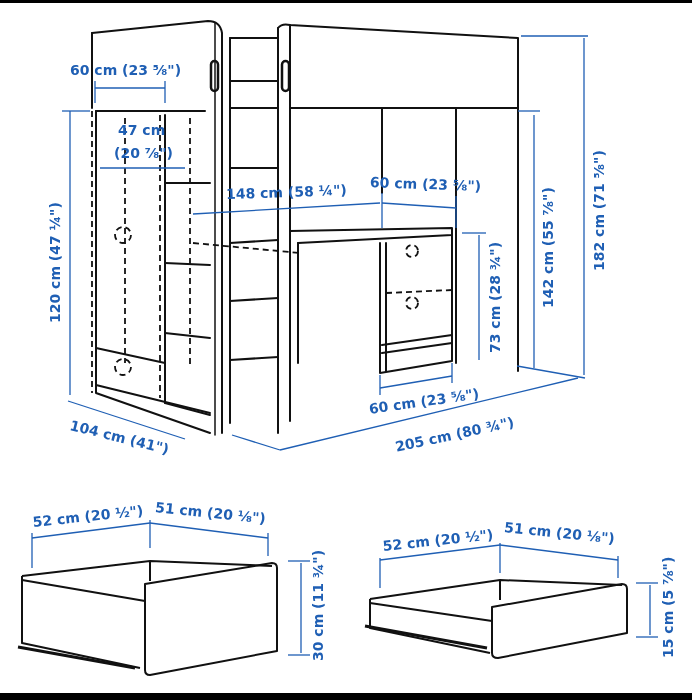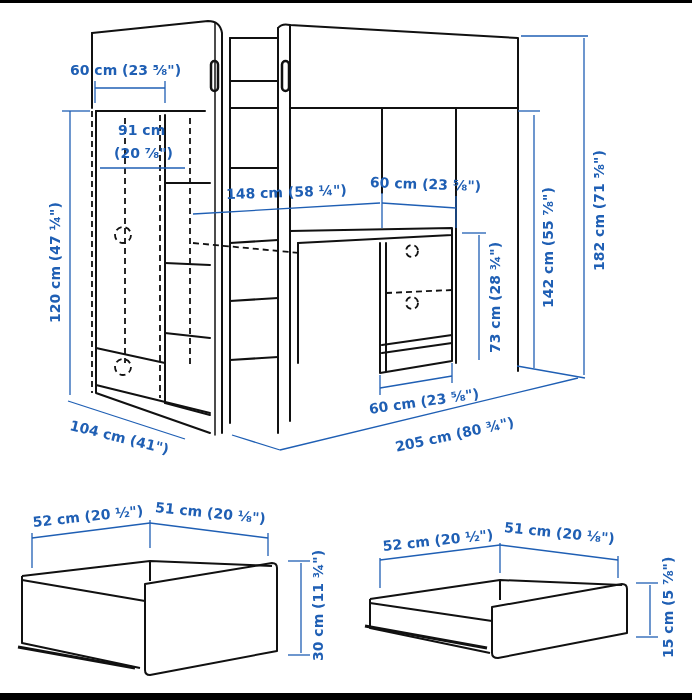--- a/index.html
+++ b/index.html
@@ -133,21 +133,21 @@
       <line x1="380" y1="555" x2="380" y2="585"></line>
         <line x1="500" y1="540" x2="500" y2="570"></line>
         <line x1="618" y1="553" x2="618" y2="575"></line>
       <line x1="650" y1="582" x2="650" y2="632"></line>
         <line x1="636" y1="580" x2="658" y2="580"></line>
         <line x1="636" y1="634" x2="658" y2="634"></line>
     </g>
   </svg>
 
   <div class="lbl" style="left:70px;top:60px;">60 cm (23 ⅝")</div>
-  <div class="lbl" style="left:118px;top:120px;">91 cm</div>
+  <div class="lbl" style="left:118px;top:120px;">47 cm</div>
   <div class="lbl" style="left:114px;top:143px;">(20 ⅞")</div>
   <div class="lbl" style="left:226px;top:182px;transform:rotate(-2deg);">148 cm (58 ¼")</div>
   <div class="lbl" style="left:370px;top:174px;transform:rotate(2deg);">60 cm (23 ⅝")</div>
   <div class="lbl rot-90" style="left:48px;top:320px;">120 cm (47 ¼")</div>
   <div class="lbl rot-90" style="left:488px;top:350px;">73 cm (28 ¾")</div>
   <div class="lbl rot-90" style="left:541px;top:305px;">142 cm (55 ⅞")</div>
   <div class="lbl rot-90" style="left:592px;top:268px;">182 cm (71 ⅝")</div>
   <div class="lbl" style="left:72px;top:415px;transform:rotate(14deg);transform-origin:left top;">104 cm (41")</div>
   <div class="lbl" style="left:368px;top:399px;transform:rotate(-8deg);transform-origin:left top;">60 cm (23 ⅝")</div>
   <div class="lbl" style="left:394px;top:437px;transform:rotate(-12deg);transform-origin:left top;">205 cm (80 ¾")</div>

